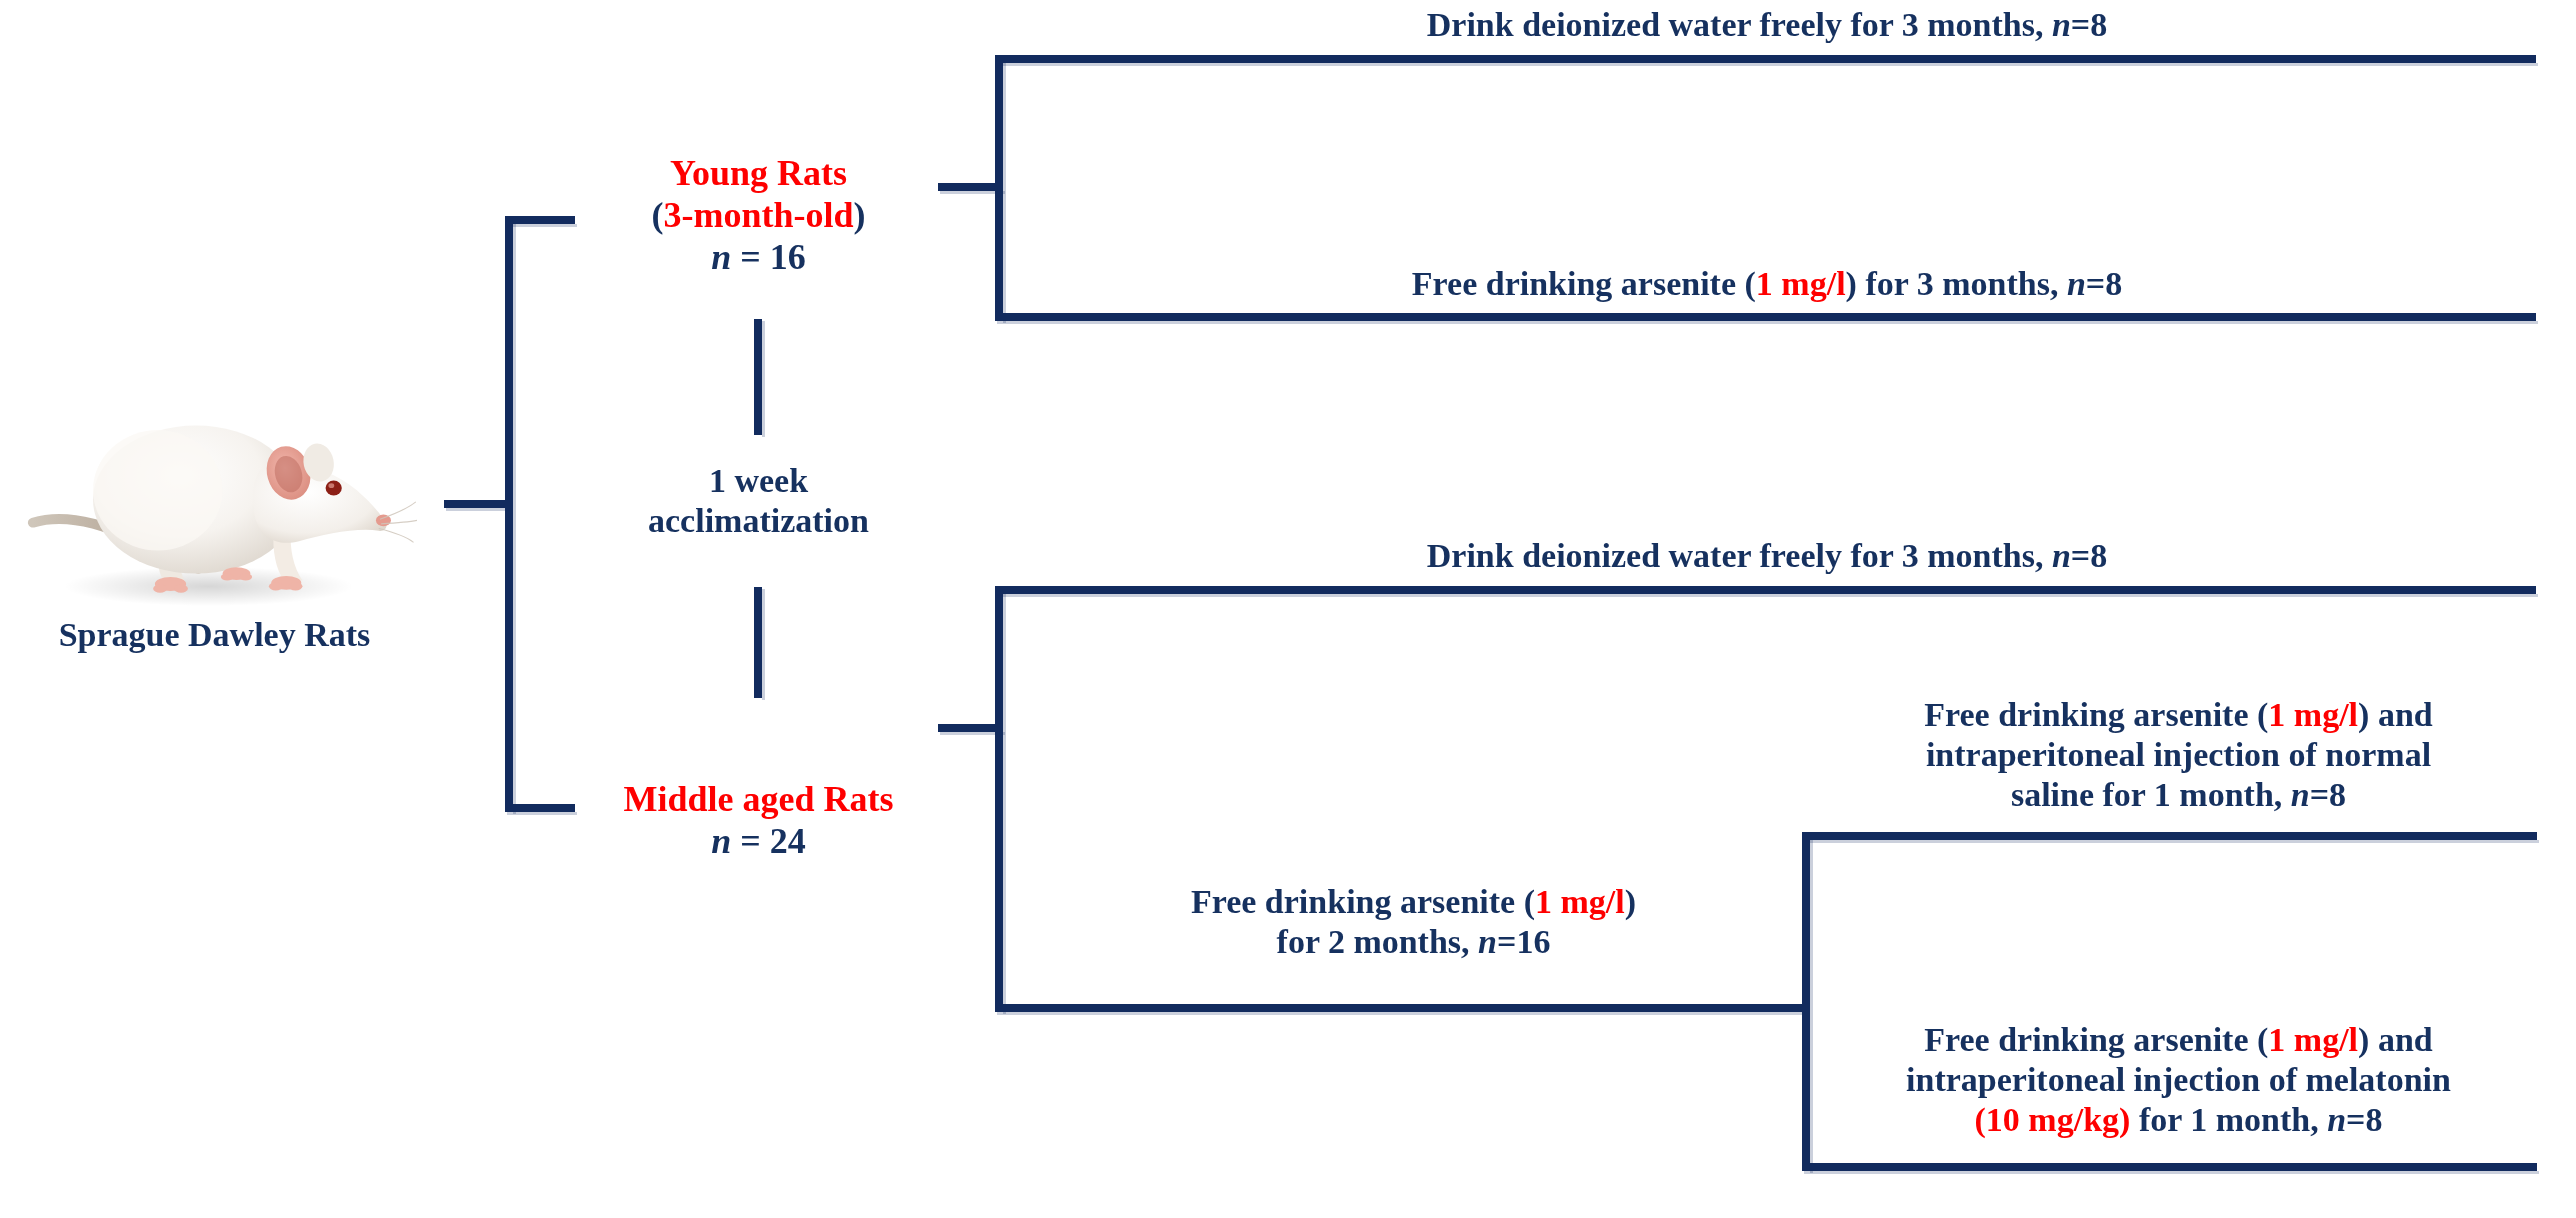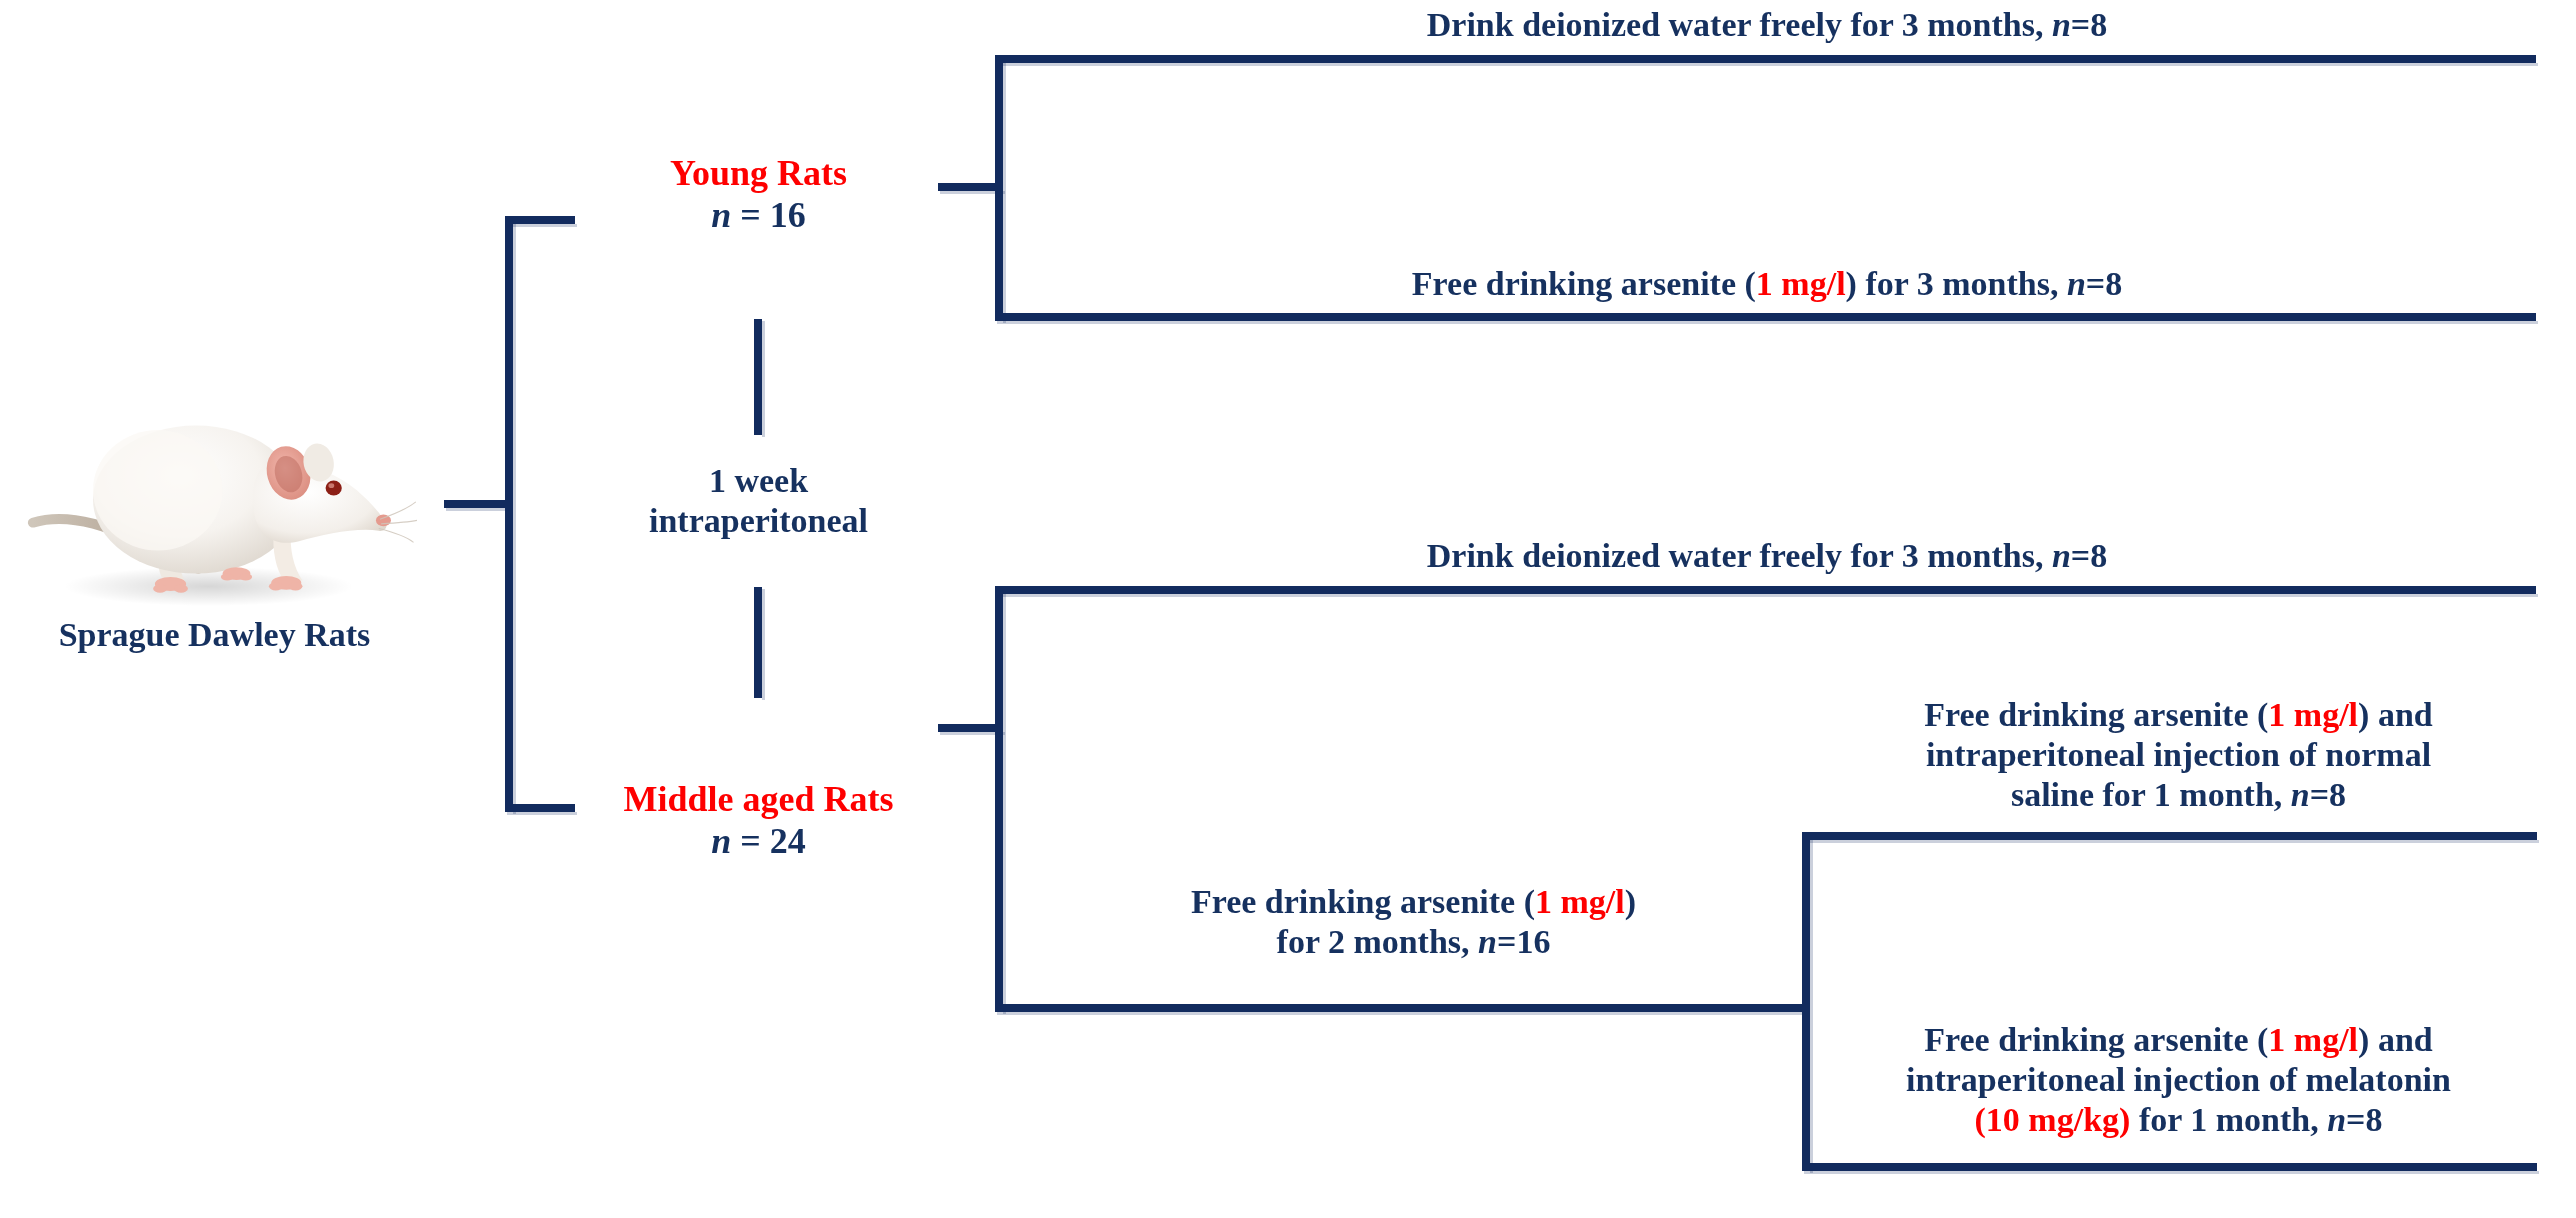--- a/index.html
+++ b/index.html
@@ -157,29 +157,32 @@
   <div class="txt fs-strain center" style="left:0px; top:615px; width:429px;">Sprague Dawley Rats</div>
 
   <div class="hline" style="left:444px; top:500px; width:65px;"></div>
 
   <div class="vline" style="left:505px; top:216px; height:596px;"></div>
   <div class="hline" style="left:505px; top:216px; width:70px;"></div>
   <div class="hline" style="left:505px; top:804px; width:70px;"></div>
 
   <div class="txt fs-group center" style="left:579px; top:152px; width:359px;text-align:center;">
     <div class="red">Young Rats</div>
+    <div>
+      <span class="navy">(</span><span class="red">3-month-old</span><span class="navy">)</span>
+    </div>
     <div class="navy">
       <span class="ital">n</span><span> = 16</span>
     </div>
   </div>
 
   <div class="vline" style="left:754px; top:319px; height:116px;"></div>
   <div class="txt fs-accl center" style="left:573px; top:461px; width:371px;text-align:center;">
     <div>1 week</div>
-    <div>intraperitoneal</div>
+    <div>acclimatization</div>
   </div>
   <div class="vline" style="left:754px; top:587px; height:111px;"></div>
 
   <div class="txt fs-group center" style="left:556px; top:778px; width:405px;">
     <div class="red">Middle aged Rats</div>
     <div class="navy">
       <span class="ital">n</span><span> = 24</span>
     </div>
   </div>
 

